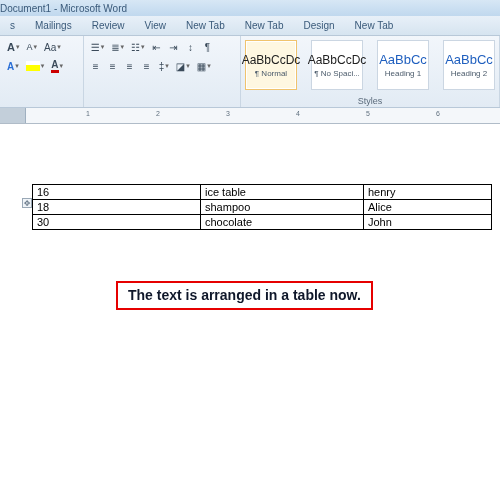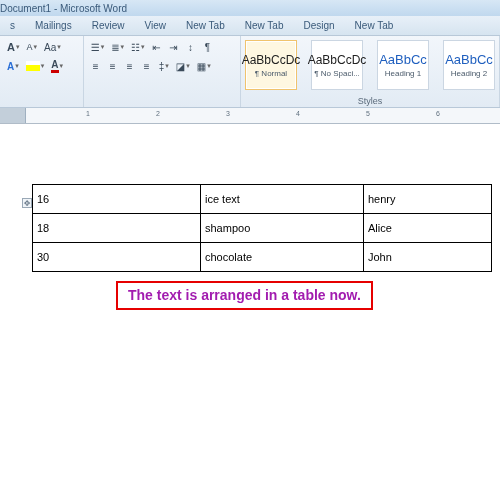--- a/index.html
+++ b/index.html
@@ -30,23 +30,23 @@
 .ruler { height: 16px; background: linear-gradient(#e1e8ef,#d5dee7); border-bottom: 1px solid #b0bcc8; position: relative; display:flex; }
 .ruler-edge { width: 26px; background: #c3cfda; border-right: 1px solid #9fb0c0; }
 .ruler-body { flex:1; background:#f4f7fa; position:relative; font-size:7px; color:#60707f; }
 .tick { position:absolute; top:2px; }
 
 .doc-area { background:#fff; padding-top:60px; }
 
 .table-anchor { position:absolute; left:22px; top:198px; width:10px; height:10px; border:1px solid #9aa8b6; background:#f0f4f8; display:flex; align-items:center; justify-content:center; font-size:8px; color:#6a7a8a; cursor:move; }
 
 table.doc { border-collapse: collapse; margin-left:32px; width:460px; font-size:11px; font-family: Calibri, sans-serif; color:#000; }
-table.doc td { border:1px solid #000; padding:1px 4px; height:29px; }
-
-.callout { position:absolute; left:116px; top:281px; border:2px solid #e60000; padding:4px 10px; font-family: Calibri, sans-serif; font-size:14px; font-weight:bold; color:#a21caf; }
+table.doc td { border:1px solid #000; padding:1px 4px; height:15px; }
+
+.callout { position:absolute; left:116px; top:281px; border:2px solid #e60000; padding:4px 10px; font-family: Calibri, sans-serif; font-size:14px; font-weight:bold; color:#0f172a; }
 .yellowline { background:linear-gradient(#fff,#fff); border-bottom:6px solid #ffff00; width:14px; height:10px; }
 </style>
 </head>
 <body>
 
 <div class="titlebar">
   <span>Document1 - Microsoft Word</span>
 </div>
 
 <div class="tabs">
@@ -211,21 +211,21 @@
 <div class="doc-area">
 
   <div class="table-anchor">
     <span>✥</span>
   </div>
 
   <table class="doc">
     <tbody>
         <tr>
       <td style="width:168px">16</td>
-      <td style="width:163px">ice text</td>
+      <td style="width:163px">ice table</td>
       <td>henry</td>
     </tr>
     <tr>
       <td>18</td>
       <td>shampoo</td>
       <td>Alice</td>
     </tr>
     <tr>
       <td>30</td>
       <td>chocolate</td>

